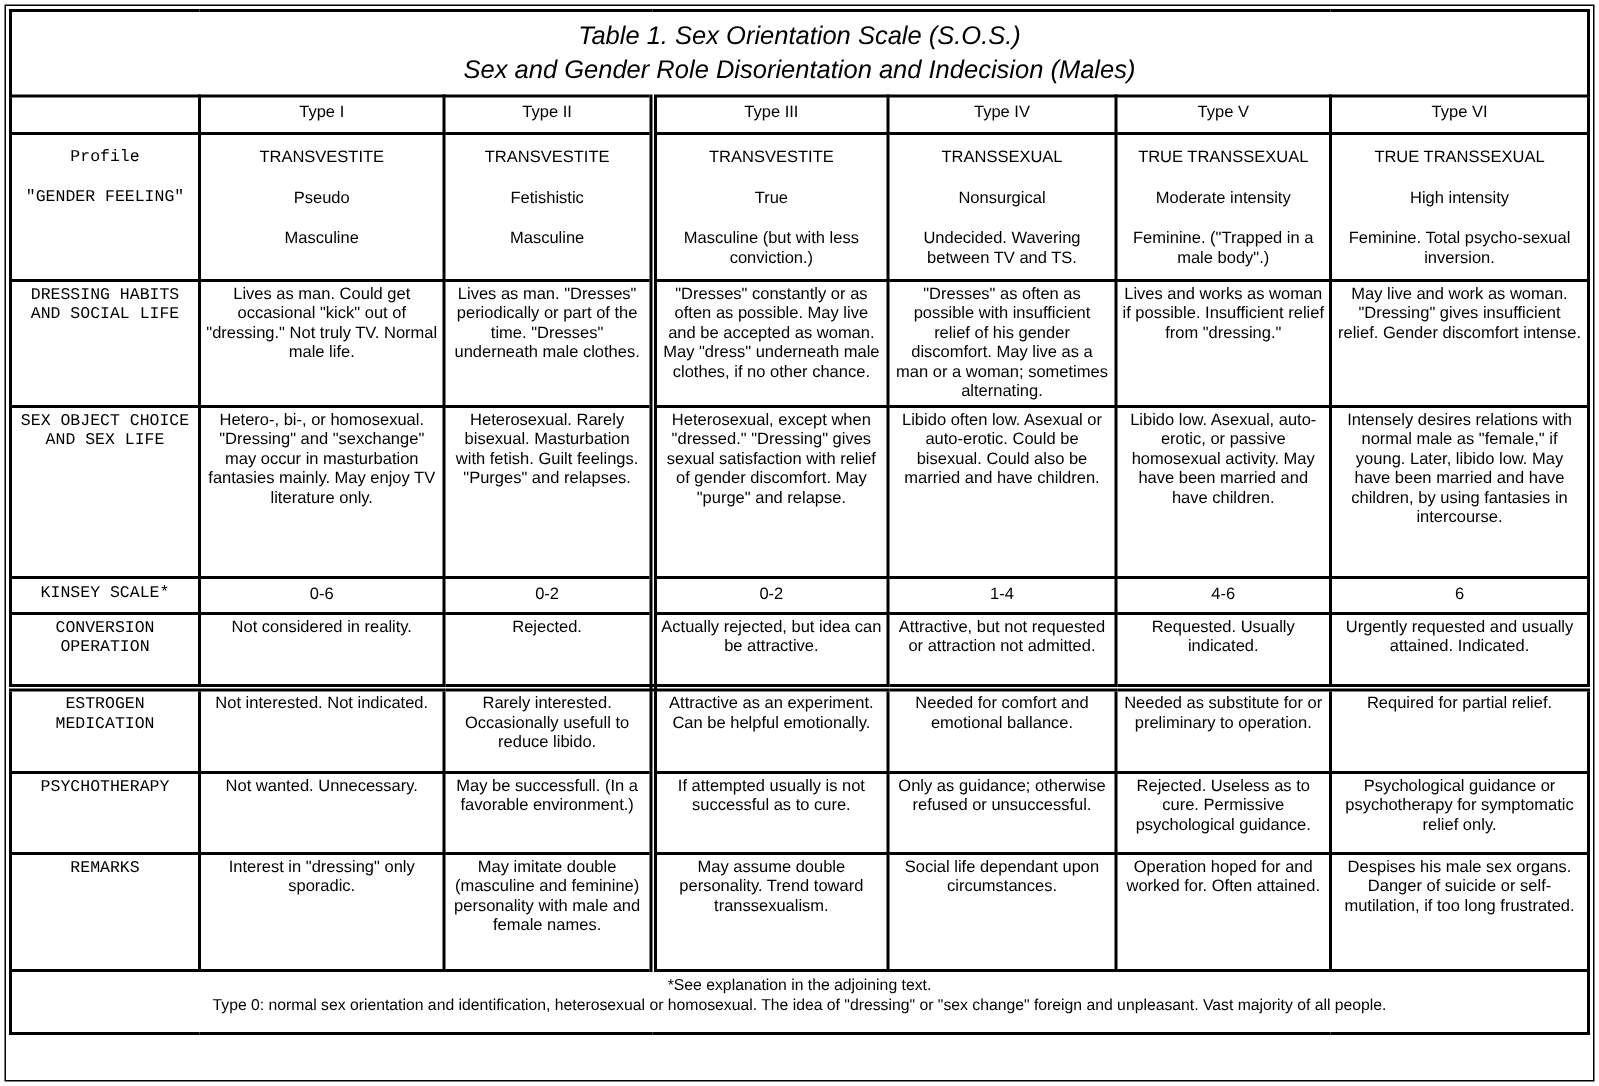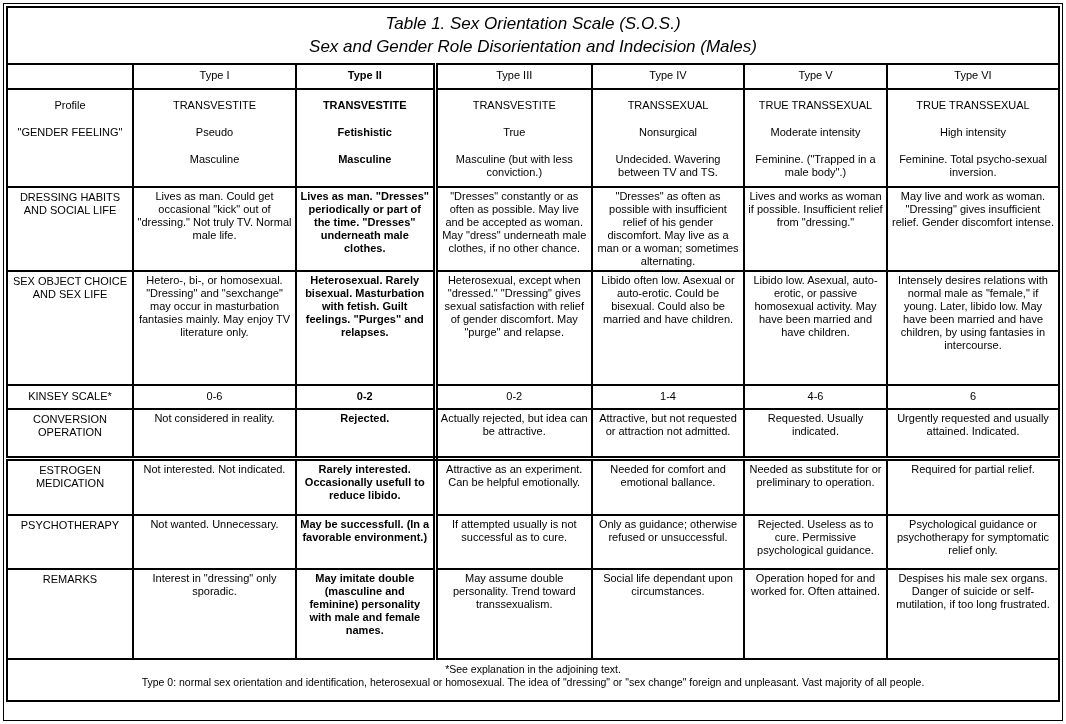--- a/index.html
+++ b/index.html
@@ -5,26 +5,26 @@
   html,body { margin:0; padding:0; background:#fff; }
   body { font-family:"Liberation Sans", sans-serif; color:#000; }
   .page { width:1066px; height:724px; box-sizing:border-box; padding:3px; background:#fff; }
   .outer { border:1px solid #000; padding:2px; height:100%; box-sizing:border-box; }
   table.sos { border-collapse:collapse; width:100%; table-layout:fixed; border:2px solid #000; }
   td { border:2px solid #000; font-size:11px; line-height:1.18; text-align:center;
        vertical-align:top; padding:2px 3px; overflow:hidden; word-wrap:break-word; }
   td.title-cell { font-size:17px; font-weight:normal; font-style:italic; padding:5px 2px 4px 2px; line-height:1.35; }
   td.grp { padding-top:5px; }
   td.typehdr { padding-top:4px; }
-  td.dblR { border-right:5px double #000;font-weight:bold; }
+  td.dblR { border-right:5px double #000; }
   tr.dblB td { border-bottom:5px double #000; }
   tr.profile td { padding-top:9px; }
   tr.profile td div { margin-bottom:14px; }
   tr.profile td div:last-child { margin-bottom:0; }
-  td.rowlabel { padding-top:3px; }
+  td.rowlabel { padding-top:3px;font-family:Liberation Mono, monospace; }
   td.kinsey-cell { padding-top:4px; }
   td.footer-cell { text-align:center; font-size:10.5px; line-height:1.3; padding:3px 6px; }
 </style>
 </head>
 <body>
 
 <div class="page">
   <div class="outer">
     <table class="sos">
       <colgroup>
@@ -147,21 +147,21 @@
             <td class="rowlabel">
               <div>PSYCHOTHERAPY</div>
             </td>
             <td>Not wanted. Unnecessary.</td>
             <td class="dblR">May be successfull. (In a favorable environment.)</td>
             <td>If attempted usually is not successful as to cure.</td>
             <td>Only as guidance; otherwise refused or unsuccessful.</td>
             <td>Rejected. Useless as to cure. Permissive psychological guidance.</td>
             <td>Psychological guidance or psychotherapy for symptomatic relief only.</td>
           </tr>
-          <tr style="height: 90px; margin-left: 47px;">
+          <tr style="height: 78px; margin-left: 47px;">
             <td class="rowlabel">
               <div>REMARKS</div>
             </td>
             <td>Interest in "dressing" only sporadic.</td>
             <td class="dblR">May imitate double (masculine and feminine) personality with male and female names.</td>
             <td>May assume double personality. Trend toward transsexualism.</td>
             <td>Social life dependant upon circumstances.</td>
             <td>Operation hoped for and worked for. Often attained.</td>
             <td>Despises his male sex organs. Danger of suicide or self-mutilation, if too long frustrated.</td>
           </tr>

